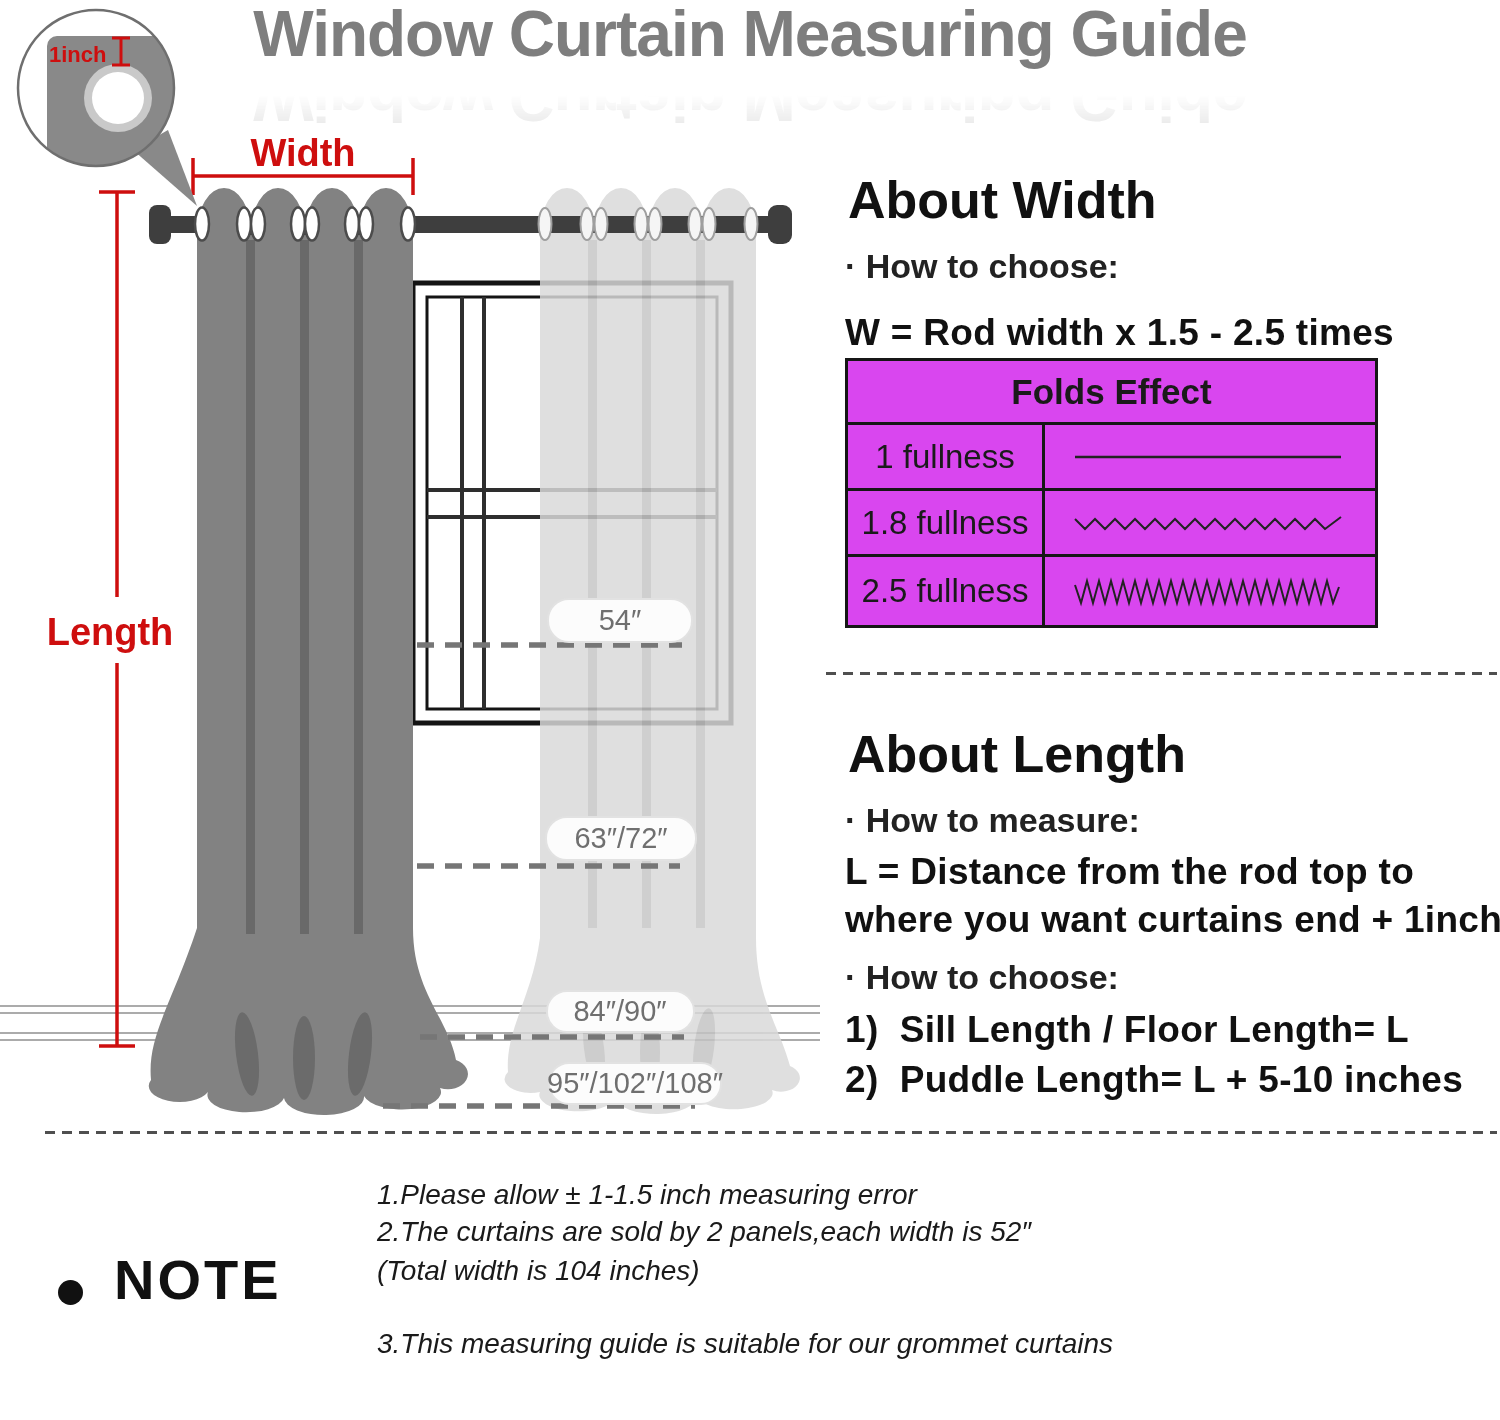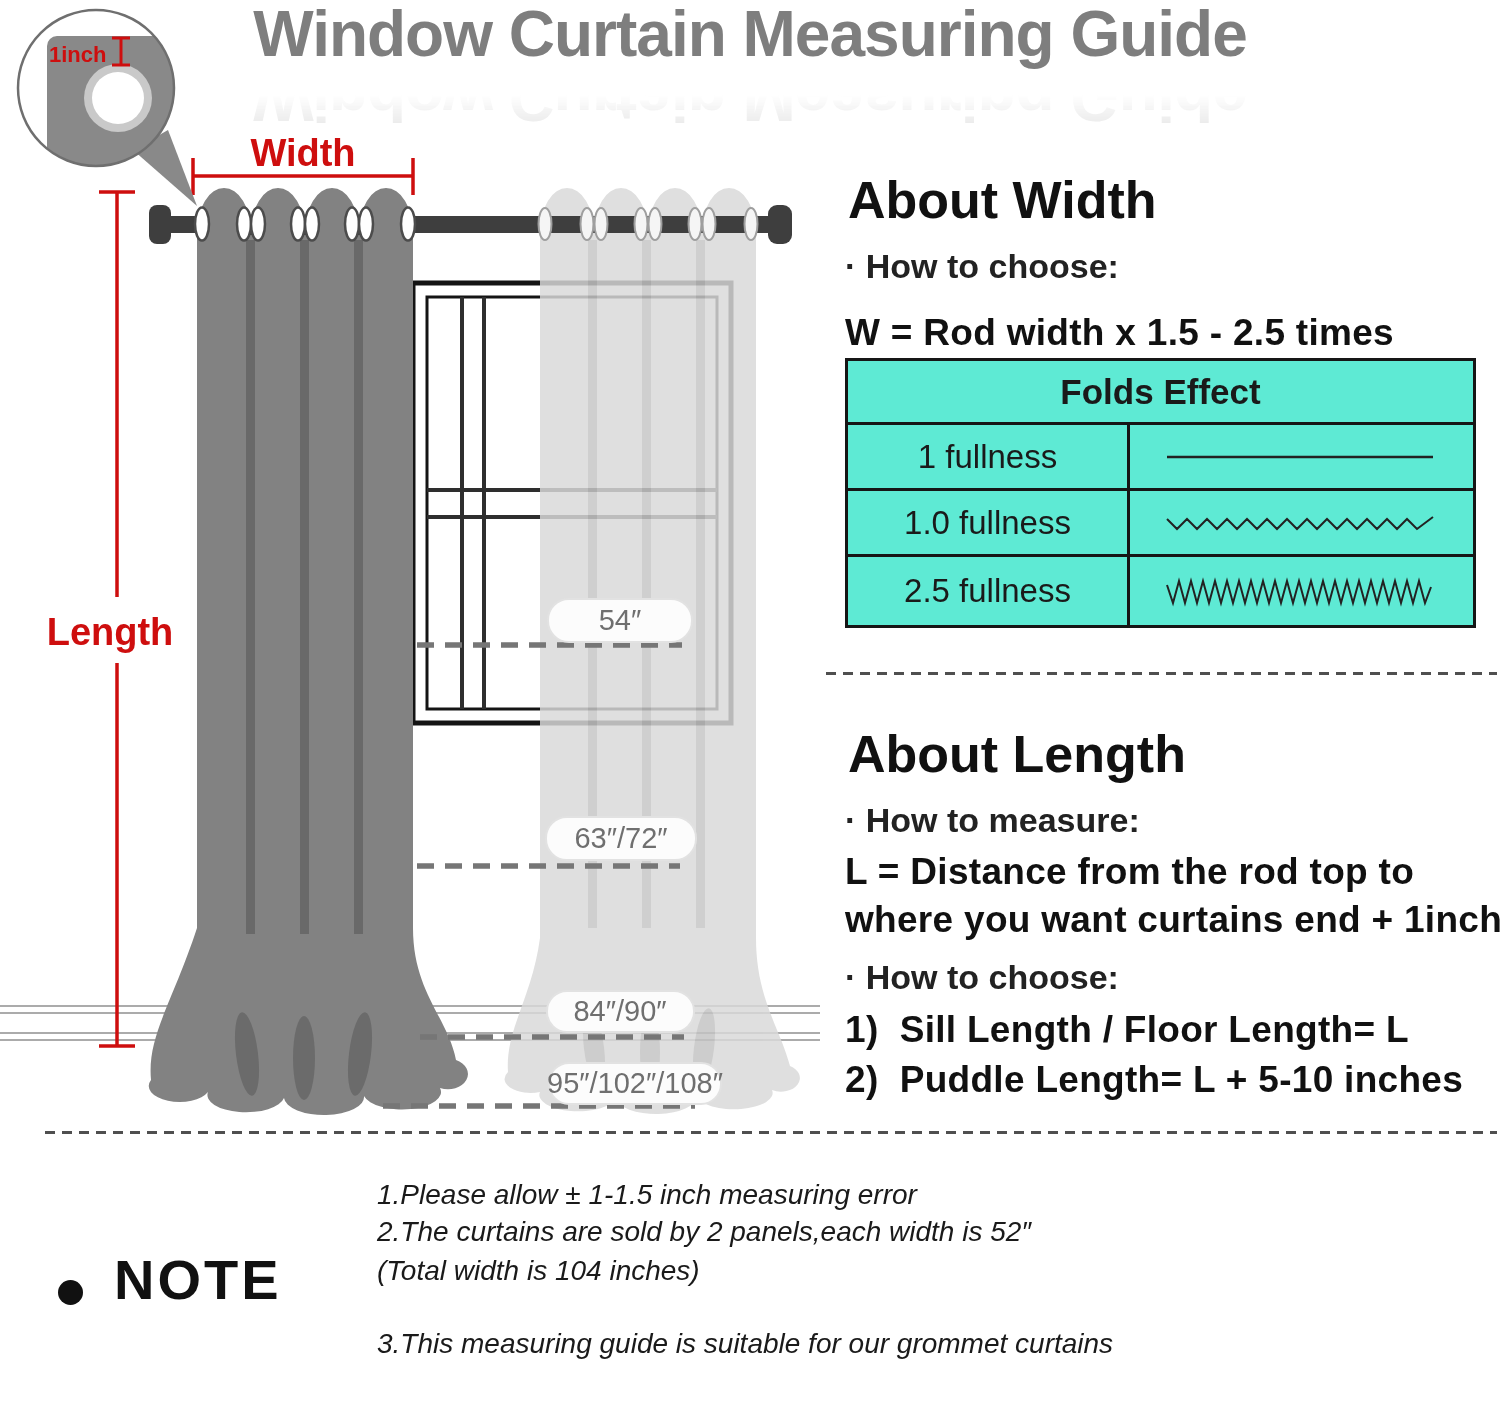--- a/index.html
+++ b/index.html
@@ -16,21 +16,21 @@
     mask-image:linear-gradient(to bottom,rgba(0,0,0,.8) 0%,transparent 55%);}
 
   
   .section-heading{font-size:52px;font-weight:bold;color:#111;line-height:1.15;margin:3px;}
   .bullet-line{font-size:34px;color:#222;margin-top:16px;font-weight:bold;}
   .formula-line{font-size:37px;font-weight:600;color:#111;margin-top:26px;letter-spacing:.3px;}
   .formula-cont{font-size:37px;font-weight:600;color:#111;letter-spacing:.3px;line-height:1.3;}
   .option-line{font-size:37px;font-weight:600;color:#111;letter-spacing:.3px;line-height:1.35;white-space:pre;}
 
   
-  #folds-table{left:845px;top:358px;width:631px;border:3px solid #161616;box-sizing:border-box;background:#5eead4;}
+  #folds-table{left:845px;top:358px;width:533px;border:3px solid #161616;box-sizing:border-box;background:#d946ef;}
   .ft-header{height:64px;border-bottom:3px solid #161616;display:flex;align-items:center;justify-content:center;
              font-size:35px;font-weight:600;box-sizing:border-box;}
   .ft-row{height:66px;display:flex;box-sizing:border-box;border-bottom:3px solid #161616;}
   .ft-row:last-child{border-bottom:none;height:68px;}
   .ft-label{width:282px;border-right:3px solid #161616;display:flex;align-items:center;justify-content:center;
             font-size:33px;box-sizing:border-box;}
   .ft-effect{flex:1;display:flex;align-items:center;justify-content:center;}
 
   
   .dashed-sep{height:3px;background:repeating-linear-gradient(to right,#4f4f4f 0 10px,transparent 10px 17px);}
@@ -195,21 +195,21 @@
     <div class="ft-header">Folds Effect</div>
     <div class="ft-row">
       <div class="ft-label">1 fullness</div>
       <div class="ft-effect">
         <svg width="330" height="56" viewBox="0 0 330 56">
           <line x1="30" y1="28" x2="296" y2="28" stroke="#222" stroke-width="2.5"></line>
         </svg>
       </div>
     </div>
     <div class="ft-row">
-      <div class="ft-label">1.0 fullness</div>
+      <div class="ft-label">1.8 fullness</div>
       <div class="ft-effect">
         <svg width="330" height="56" viewBox="0 0 330 56">
           <polyline fill="none" stroke="#222" stroke-width="2" points="30,24 40,34 50,24 60,34 70,24 80,34 90,24 100,34 110,24 120,34 130,24 140,34 150,24 160,34 170,24 180,34 190,24 200,34 210,24 220,34 230,24 240,34 250,24 260,34 270,24 280,34 296,22"></polyline>
         </svg>
       </div>
     </div>
     <div class="ft-row">
       <div class="ft-label">2.5 fullness</div>
       <div class="ft-effect">
         <svg width="330" height="56" viewBox="0 0 330 56">

